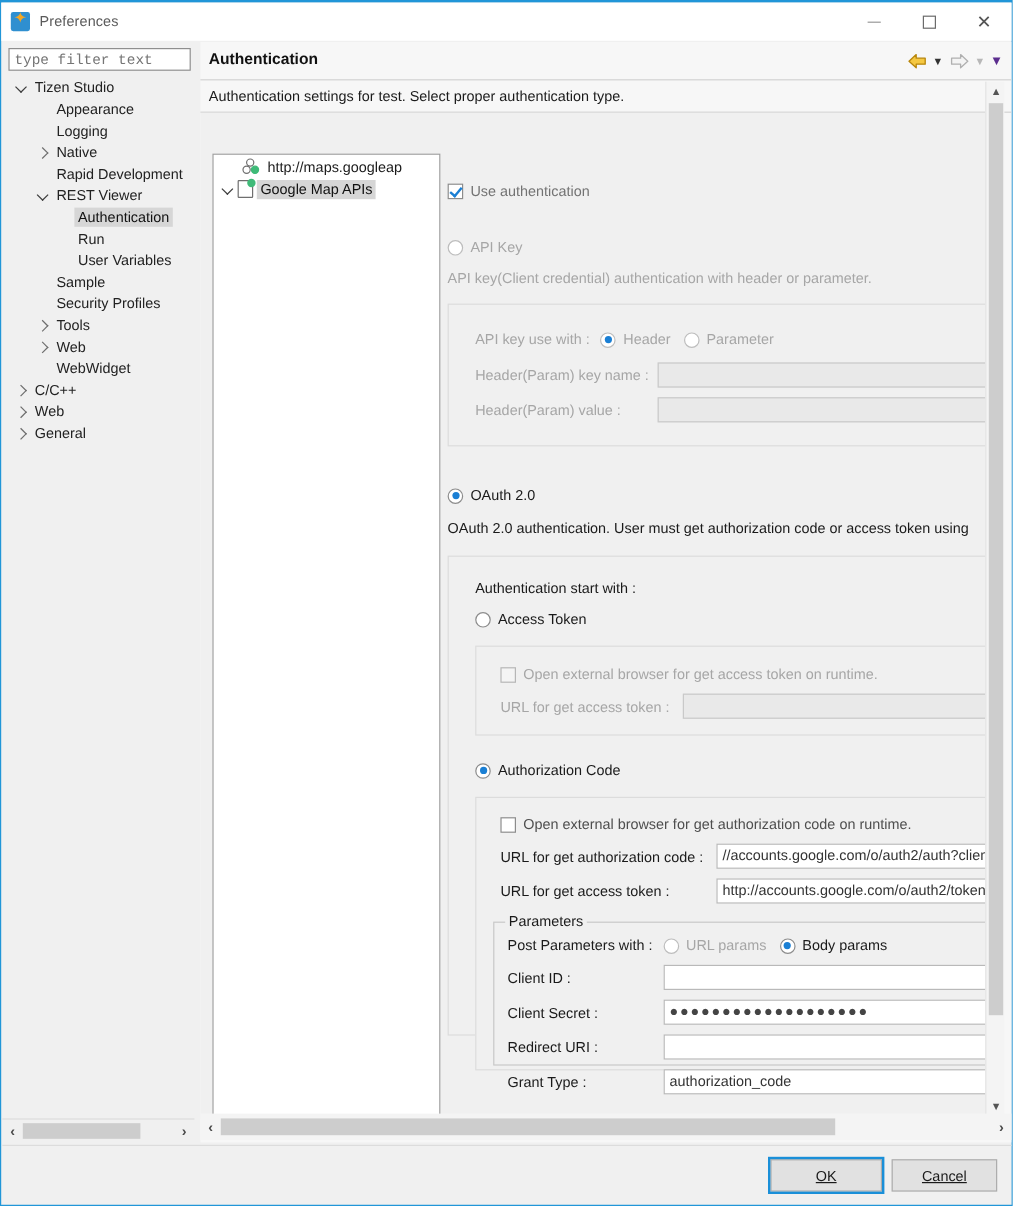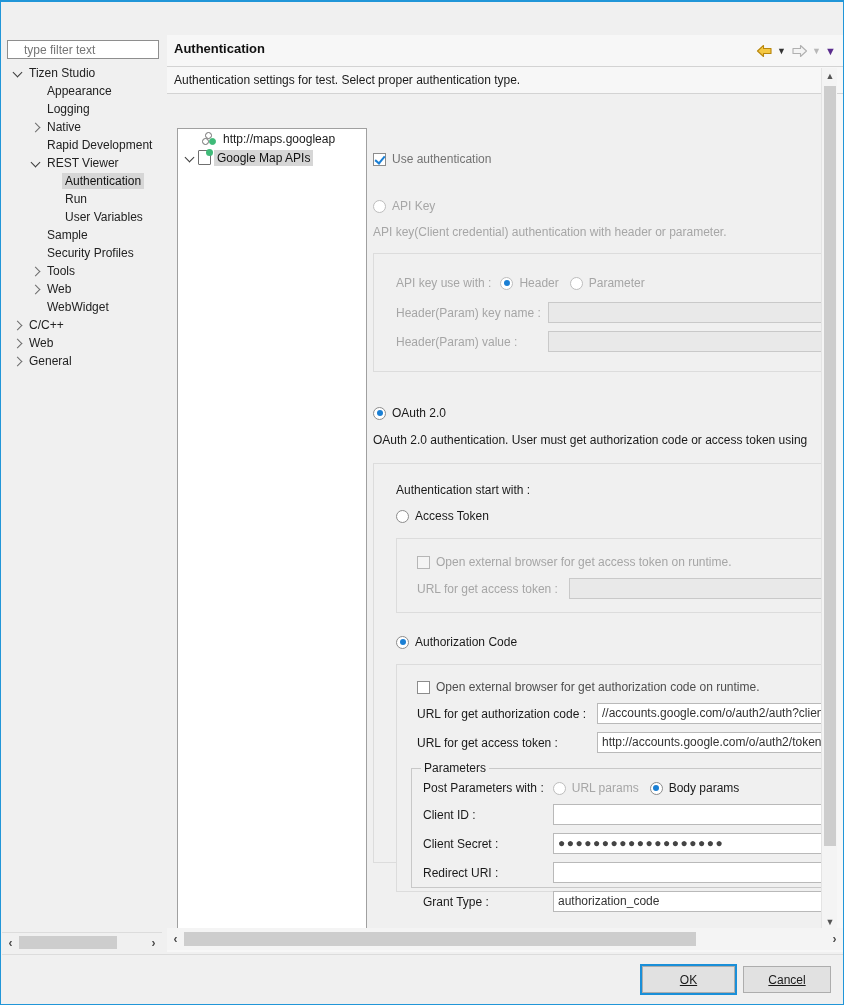--- a/index.html
+++ b/index.html
@@ -53,23 +53,23 @@
   .wbtn .minglyph { display:block; width:11px; height:1px; background:#9a9a9a; }
   .wbtn .maxglyph { display:block; width:11px; height:11px; border:1px solid #6b6b6b; }
   .wbtn .closeglyph { display:block; font-size:15px; color:#555; line-height:11px; }
 
   
   #filter-input {
     position: absolute; left: 6px; top: 38px;
     width: 152px; height: 19px;
     border: 1px solid #8e8e8e;
     background: #ffffff;
-    font-family: Liberation Sans, sans-serif;
+    font-family: Liberation Mono, monospace;
     font-size: 12px; color: #333;
-    padding: 0 16px;
+    padding: 0 4px;
     outline: none;
   }
   #tree-left {
     position: absolute; left: 1px; top: 62px;
     width: 160px; height: 866px;
     background: #f0f0f0;
     overflow: hidden;
   }
   .tnode {
     height: 18px; display: flex; align-items: center;
@@ -231,20 +231,35 @@
     display:flex; align-items:center; justify-content:center;text-decoration:underline;
   }
   #btn-ok { position:absolute; left:641px; top:964px; width:93px; outline:2px solid #1a8fd8; }
   #btn-cancel { position:absolute; left:742px; top:964px; width:88px; }
 </style>
 </head>
 <body>
 
 <div id="window">
 
+  <div id="titlebar">
+    <div id="app-icon"></div>
+    <div id="title-text">Preferences</div>
+    <div id="win-controls">
+      <div class="wbtn">
+          <span class="minglyph"></span>
+        </div>
+      <div class="wbtn">
+          <span class="maxglyph"></span>
+        </div>
+      <div class="wbtn">
+          <span class="closeglyph">✕</span>
+        </div>
+    </div>
+  </div>
 
   <input id="filter-input" type="text" placeholder="type filter text" style="">
 
   <div id="tree-left">
     <div class="tnode" style="padding-left:8px">
       <span class="tw expanded"></span>
       <span class="tlabel">Tizen Studio</span>
     </div>
     <div class="tnode" style="padding-left:26px">
       <span class="tw none"></span>

